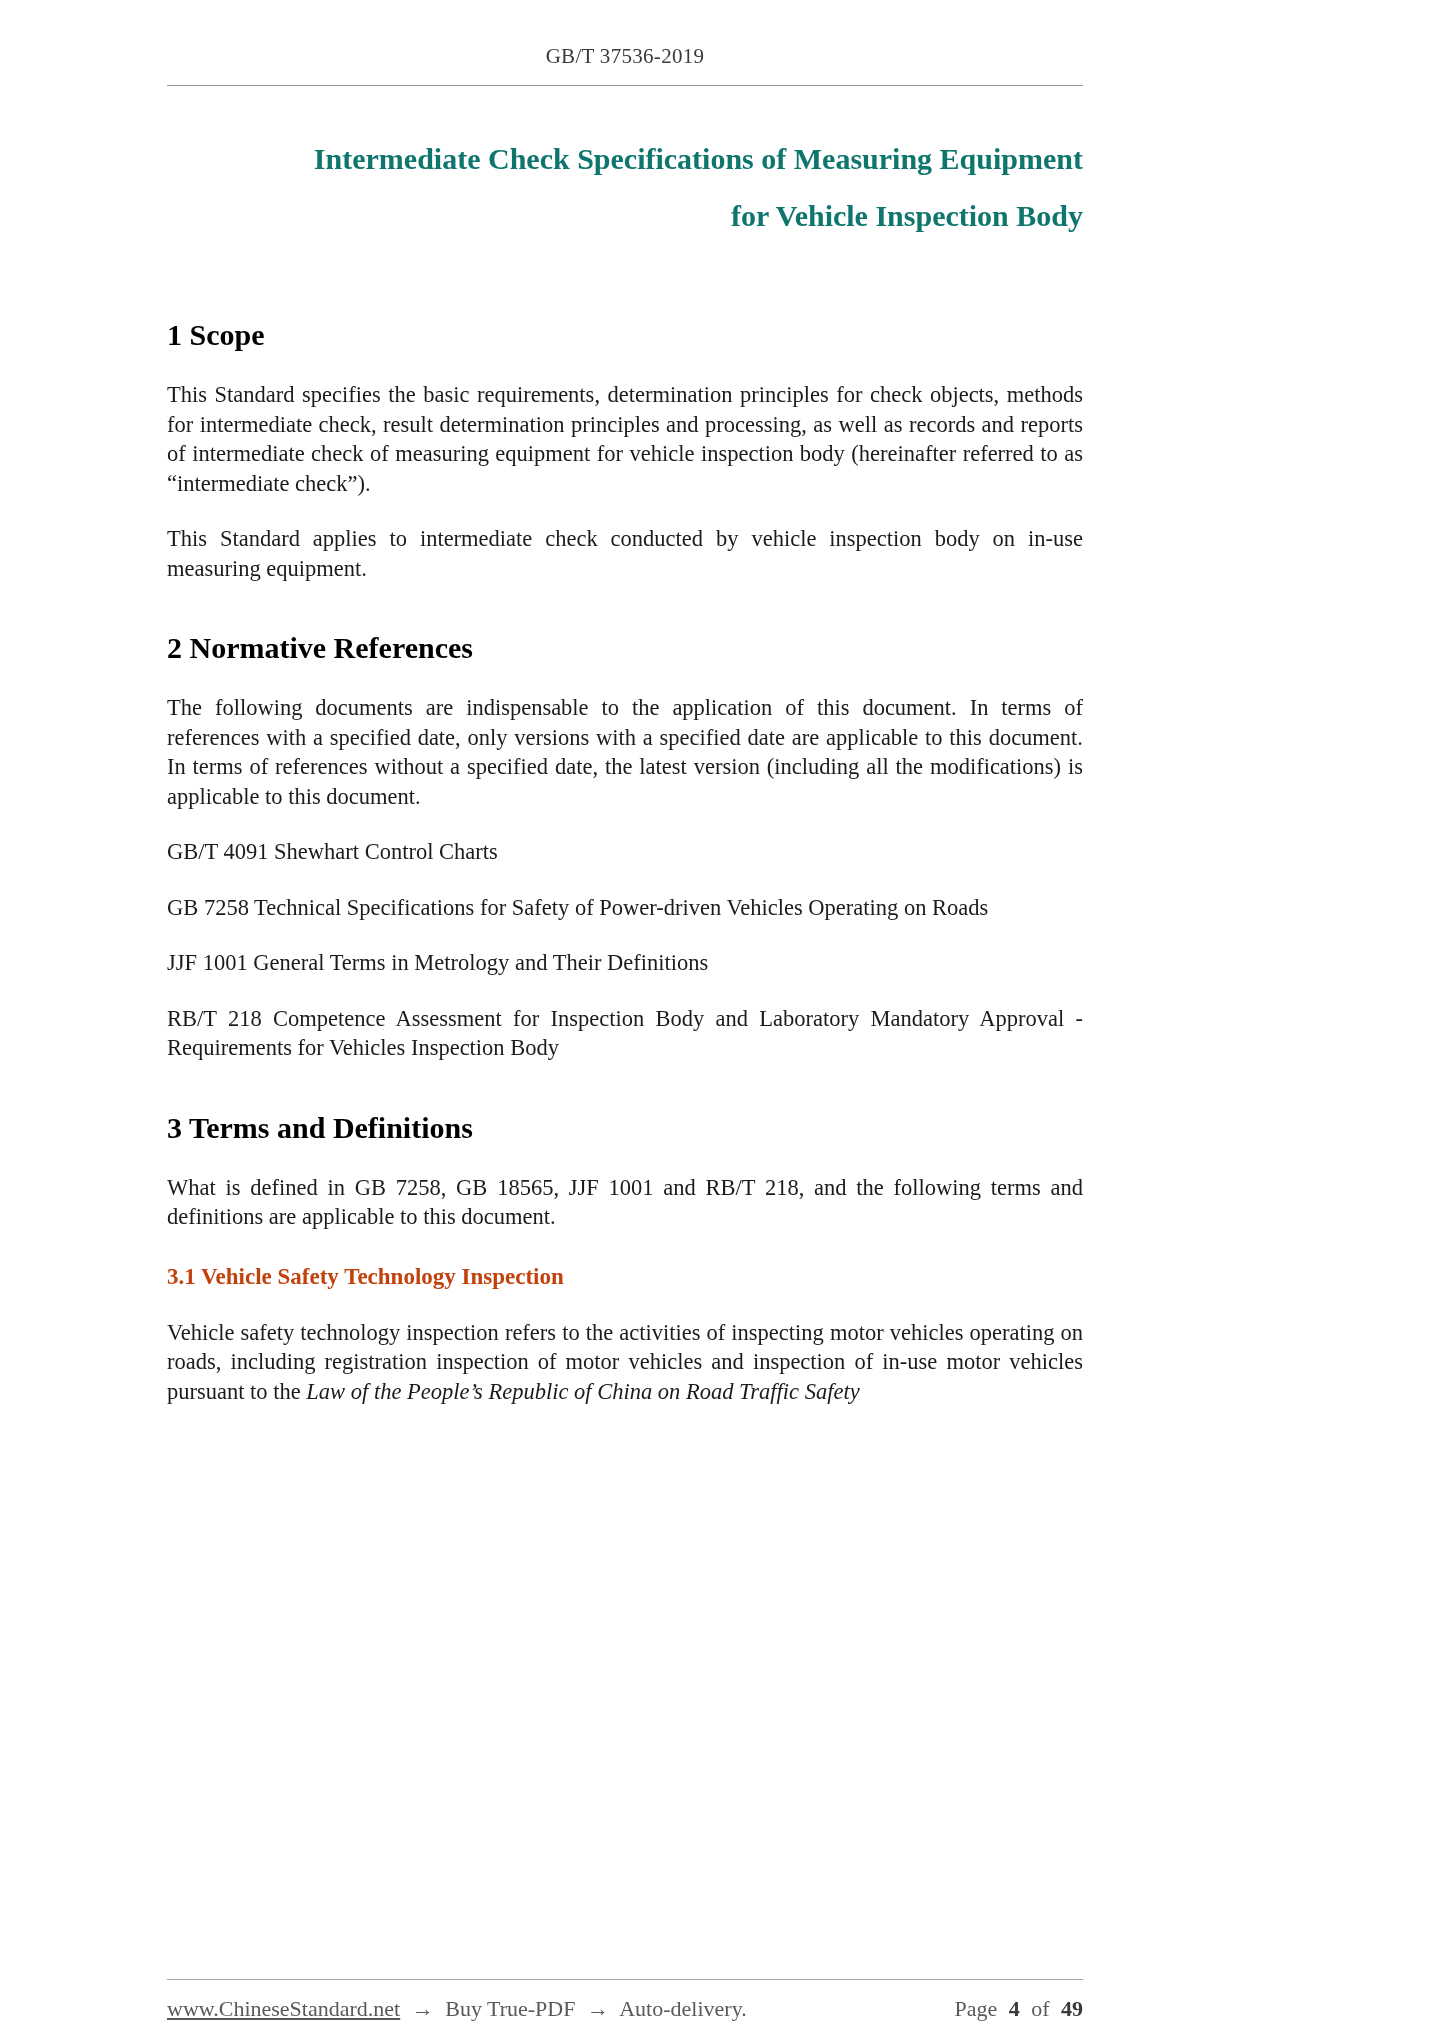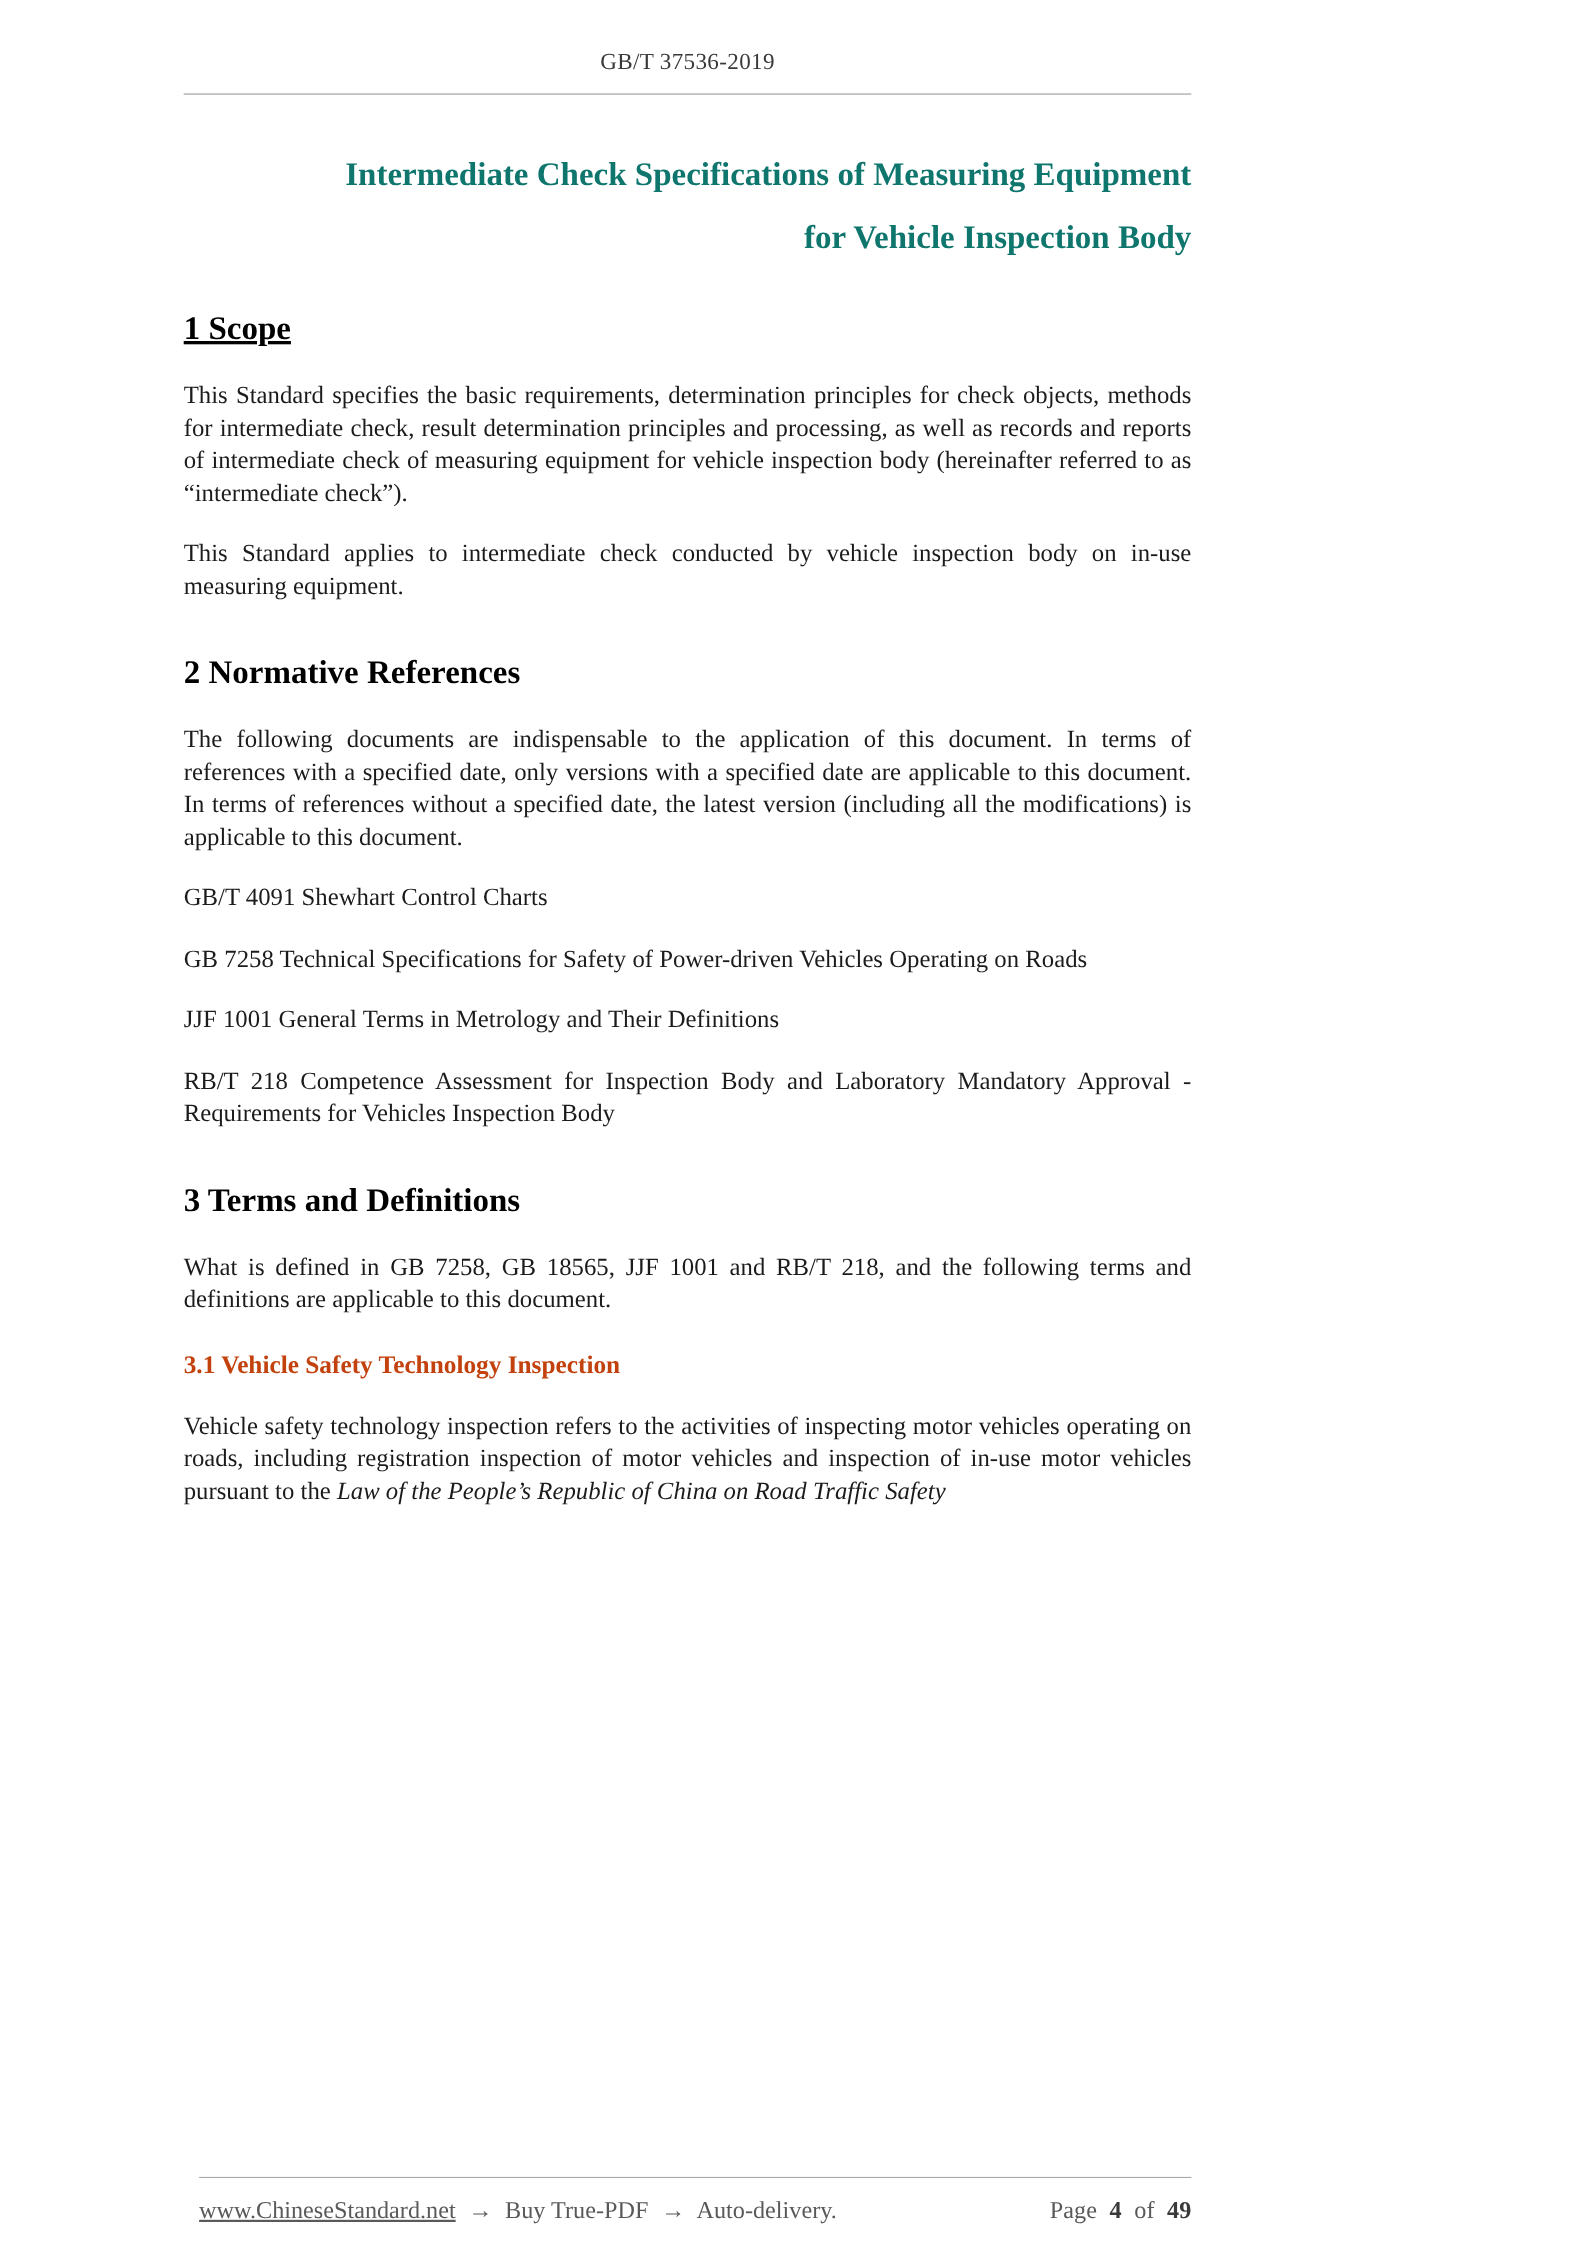--- a/index.html
+++ b/index.html
@@ -40,22 +40,21 @@
     color: #0f766e;
   }
   .sec-heading {
     margin: 46px 0 0 0;
     font-size: 30px;
     font-weight: bold;
     color: #000000;
     line-height: 38px;
   }
   .sec-heading.first {
-    margin-top: 36px;
-    text-decoration: underline;
+    margin-top: 72px;
   }
   .body-text {
     margin: 26px 0 0 0;
     font-size: 22.5px;
     line-height: 29.5px;
     text-align: justify;
     color: #1b1b1b;
   }
   .ref-item {
     margin: 26px 0 0 0;
@@ -70,21 +69,21 @@
     font-weight: bold;
     color: #c2410c;
     line-height: 30px;
   }
   .italic-part {
     font-style: italic;
   }
   .footer {
     position: absolute;
     bottom: 0;
-    left: 181px;
+    left: 167px;
     right: 160px;
   }
   .footer-rule {
     border-top: 1px solid #a8a8a8;
     height: 0;
   }
   .footer-row {
     margin-top: 16px;
     padding-bottom: 22px;
     display: flex;

